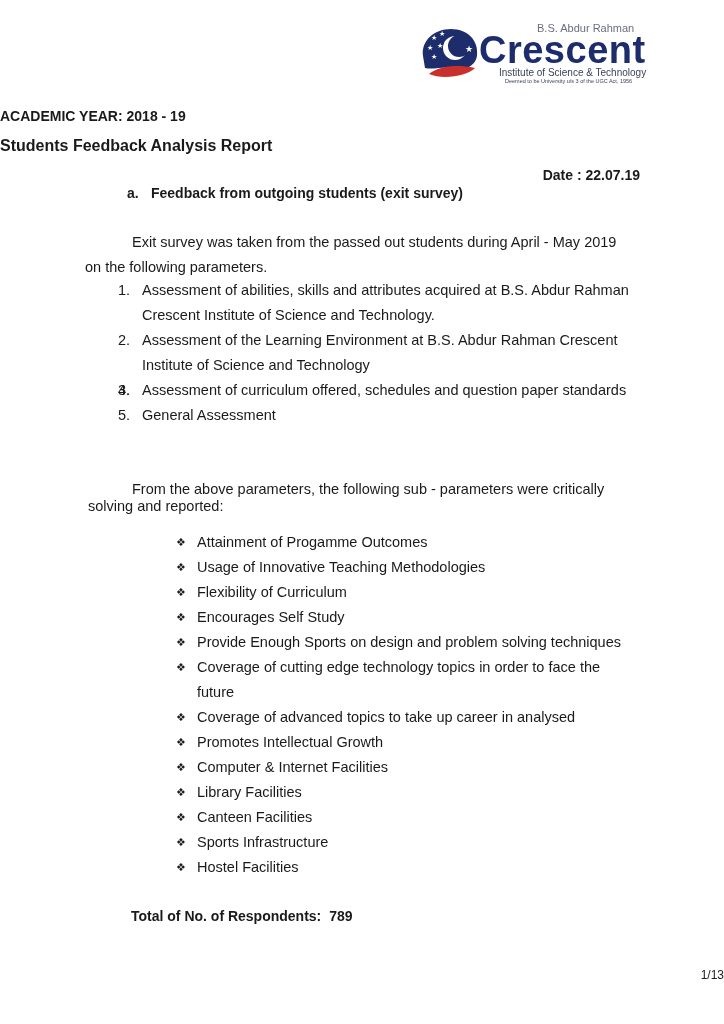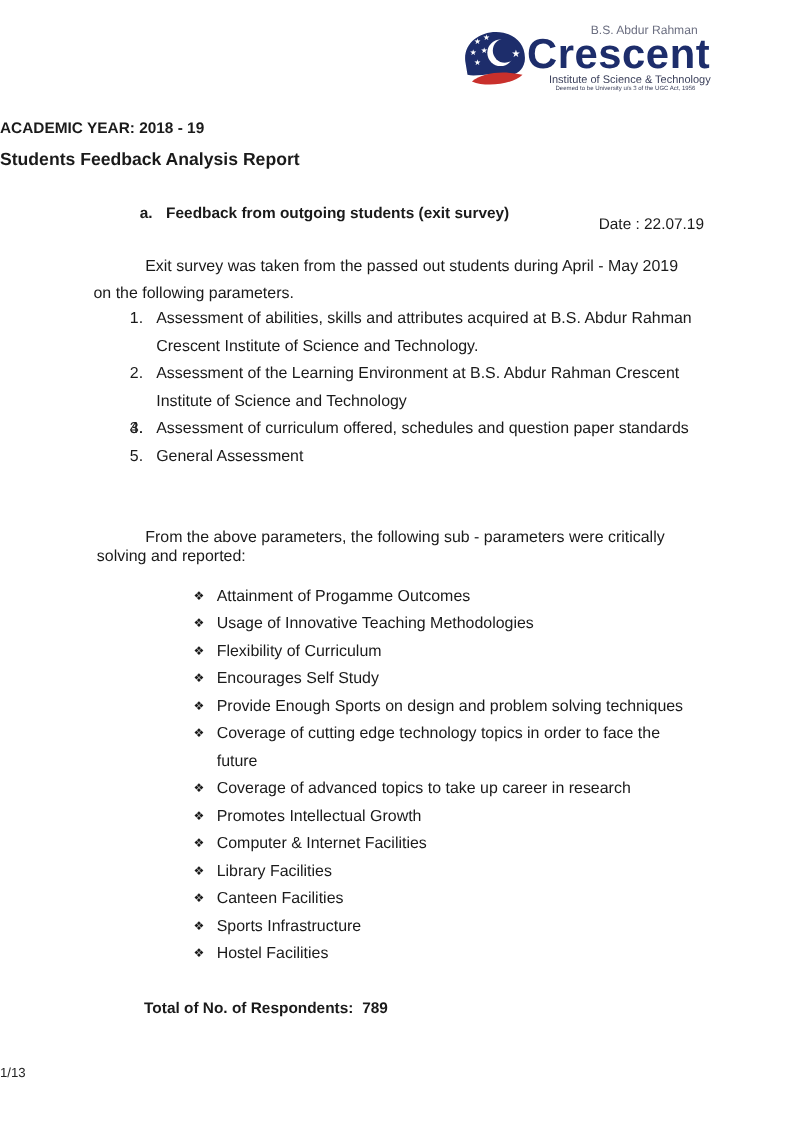--- a/index.html
+++ b/index.html
@@ -10,41 +10,41 @@
     .logo { position: absolute; left: 417px; top: 22px; width: 235px; height: 62px; }
     .logo-emblem { position: absolute; left: 0; top: 4px; width: 64px; height: 54px; }
     .logo-top { position: absolute; left: 120px; top: 0; font-size: 11px; color: #6b6e80; white-space: nowrap; }
     .logo-name { position: absolute; left: 62px; top: 8px; font-size: 38px; font-weight: bold; color: #1d2d6b; letter-spacing: 0.5px; line-height: 40px; white-space: nowrap; }
     .logo-sub { position: absolute; left: 82px; top: 45px; font-size: 10px; color: #3a3f5a; white-space: nowrap; }
     .logo-deemed { position: absolute; left: 88px; top: 56px; font-size: 5.5px; color: #3a3f5a; white-space: nowrap; }
 
     .center { position: absolute; left: 0; width: 724px; text-align: left; font-weight: bold; }
     .acad { top: 108px; font-size: 14px; }
     .title { top: 137px; font-size: 16px; }
-    .date { position: absolute; right: 84px; top: 167px; font-size: 14px; font-weight: normal; margin-top: 28px; }
+    .date { position: absolute; right: 84px; top: 167px; font-size: 14px; font-weight: bold; }
     .section { position: absolute; left: 127px; top: 185px; font-size: 14px; font-weight: bold; }
     .section .lbl { display: inline-block; width: 24px; }
 
     .p1 { position: absolute; left: 85px; top: 230px; width: 560px; font-size: 14.5px; line-height: 25px; }
     .p1 .indent { padding-left: 47px; }
 
     .olist { position: absolute; left: 118px; top: 278px; font-size: 14.5px; line-height: 25px; margin: 0; padding: 0; list-style: none; }
     .olist li { position: relative; padding-left: 24px; }
     .olist .num { position: absolute; left: 0; }
 
     .p2 { position: absolute; left: 88px; top: 481px; width: 560px; font-size: 14.5px; line-height: 17px; }
     .p2 .indent { padding-left: 44px; }
 
     .blist { position: absolute; left: 176px; top: 530px; font-size: 14.5px; line-height: 25px; margin: 0; padding: 0; list-style: none; width: 450px; }
     .blist li { position: relative; padding-left: 21px; }
     .blist .bullet { position: absolute; left: 0; top: 0; font-size: 11px; }
 
     .total { position: absolute; left: 131px; top: 908px; font-size: 14px; font-weight: bold; }
     .total .val { margin-left: 8px; }
-    .pagenum { position: absolute; left: 0; width: 724px; top: 968px; text-align: left; font-size: 12px; color: #222; }
+    .pagenum { position: absolute; left: 0; width: 724px; top: 968px; text-align: right; font-size: 12px; color: #222; }
   </style>
 </head>
 <body>
 
 <div class="logo">
   <svg class="logo-emblem" viewBox="0 0 64 54">
     <path d="M6 30 C4 14 18 3 34 3 C50 3 62 14 60 30 C58 40 50 44 38 42 C26 40 16 44 8 42 Z" fill="#1d2d6b"></path>
     <path d="M12 48 C22 40 40 38 58 42 C50 50 26 54 12 48 Z" fill="#c9302c"></path>
     <circle cx="38" cy="22" r="12" fill="#ffffff"></circle>
     <circle cx="42" cy="20" r="11" fill="#1d2d6b"></circle>
@@ -87,21 +87,21 @@
   <div>solving and reported:</div>
 </div>
 
 <ul class="blist">
   <li><span class="bullet">❖</span><span>Attainment of Progamme Outcomes</span></li>
   <li><span class="bullet">❖</span><span>Usage of Innovative Teaching Methodologies</span></li>
   <li><span class="bullet">❖</span><span>Flexibility of Curriculum</span></li>
   <li><span class="bullet">❖</span><span>Encourages Self Study</span></li>
   <li style="white-space:nowrap;"><span class="bullet">❖</span><span>Provide Enough Sports on design and problem solving techniques</span></li>
   <li style="width:425px;"><span class="bullet">❖</span><span>Coverage of cutting edge technology topics in order to face the future</span></li>
-  <li style="white-space:nowrap;"><span class="bullet">❖</span><span>Coverage of advanced topics to take up career in research</span></li>
+  <li style="white-space:nowrap;"><span class="bullet">❖</span><span>Coverage of advanced topics to take up career in analysed</span></li>
   <li><span class="bullet">❖</span><span>Promotes Intellectual Growth</span></li>
   <li><span class="bullet">❖</span><span>Computer &amp; Internet Facilities</span></li>
   <li><span class="bullet">❖</span><span>Library Facilities</span></li>
   <li><span class="bullet">❖</span><span>Canteen Facilities</span></li>
   <li><span class="bullet">❖</span><span>Sports Infrastructure</span></li>
   <li><span class="bullet">❖</span><span>Hostel Facilities</span></li>
 </ul>
 
 <div class="total">
   <span>Total of No. of Respondents:</span><span class="val">789</span>

